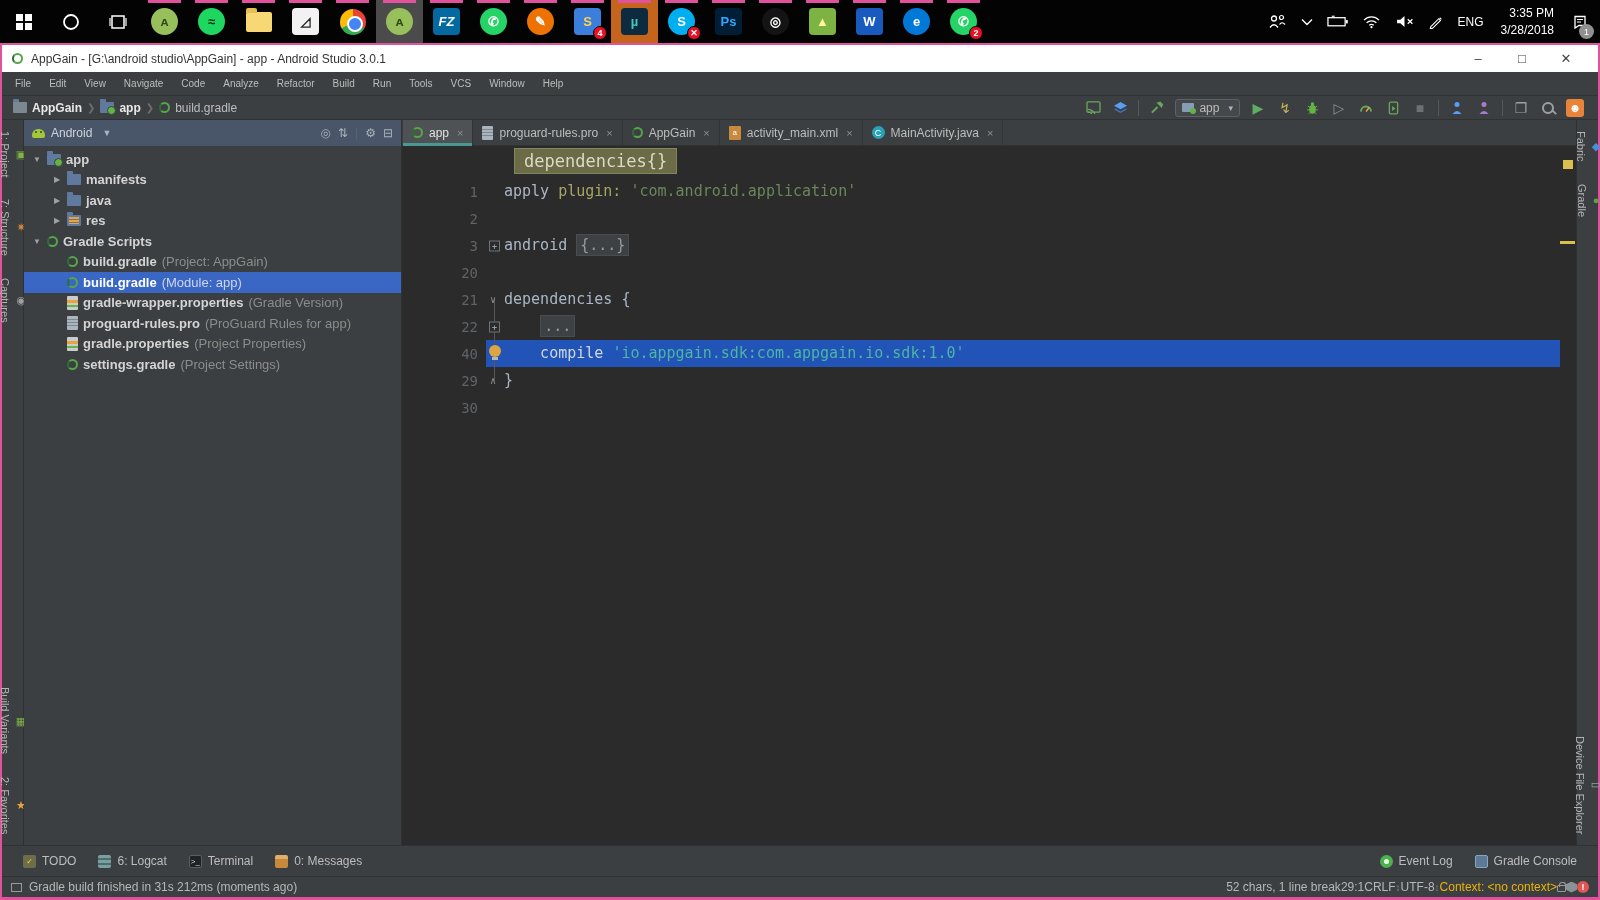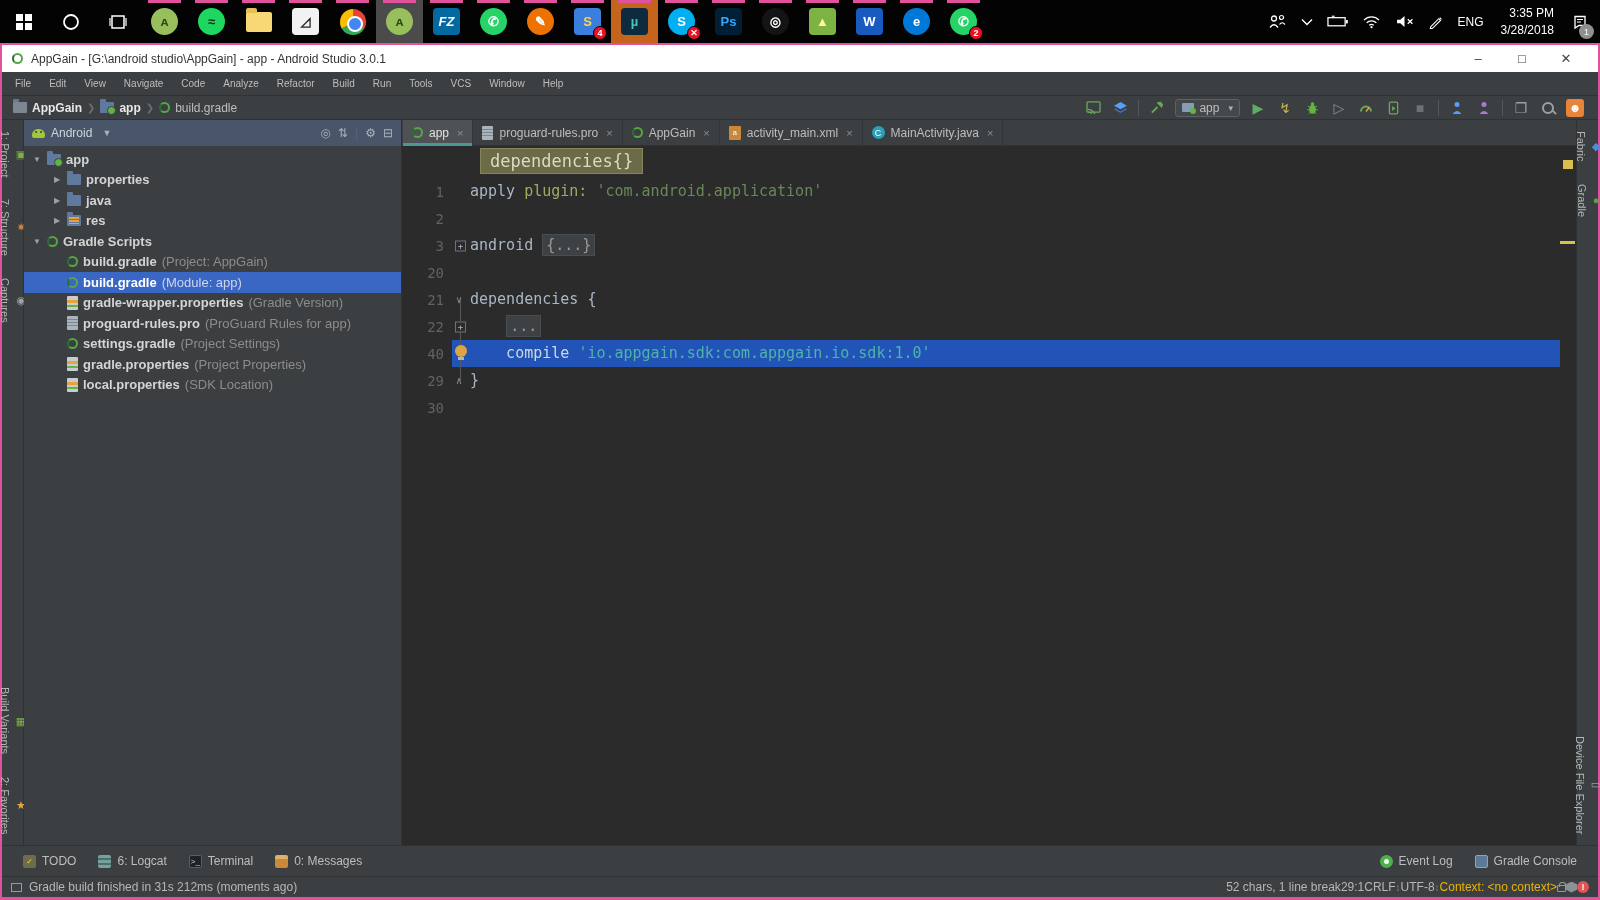--- a/index.html
+++ b/index.html
@@ -112,21 +112,21 @@
 
   
   .editor{flex:1;display:flex;flex-direction:column;background:var(--editor-bg);min-width:0;}
   .tabs{height:26px;background:#3c3f41;display:flex;align-items:stretch;border-bottom:1px solid #2f3133;
         padding-left:1px;flex:none;}
   .tab{display:flex;align-items:center;gap:6px;padding:0 9px;font-size:12px;color:#bdbdbd;cursor:pointer;
        border-right:1px solid #323537;position:relative;}
   .tab.active{background:#4e5254;color:#e0e0e0;}
   .tab.active::after{content:"";position:absolute;left:0;right:0;bottom:-1px;height:3px;background:var(--tab-underline);}
   .tab-close{color:#8a8f92;font-size:11px;margin-left:2px;}
-  .editor-body{flex:1;position:relative;font-family:"DejaVu Sans Mono",monospace;overflow:hidden;}
+  .editor-body{flex:1;position:relative;font-family:"DejaVu Sans Mono",monospace;overflow:hidden;margin-left:34px;}
   .lens{position:absolute;top:2px;left:78px;background:var(--lens-bg);border:1px solid #85855c;
         color:#dadac6;font-size:17px;padding:2px 9px;z-index:4;}
   .code{position:absolute;top:32px;left:0;right:16px;}
   .code-line{height:27px;display:flex;align-items:stretch;}
   .gutter{width:50px;flex:none;text-align:right;padding-right:8px;color:var(--line-number);
           font-size:14px;display:flex;align-items:center;justify-content:flex-end;}
   .line-body{flex:1;display:flex;align-items:center;position:relative;}
   .line-body.sel{background:var(--editor-selection);}
   .fold-col{width:18px;flex:none;position:relative;height:100%;z-index:2;}
   .fold-box{position:absolute;left:3px;top:50%;transform:translateY(-50%);width:11px;height:11px;
@@ -492,21 +492,21 @@
         </div>
         <div class="pp-tree" id="tree">
             <div class="tree-row" style="padding-left: 8px;">
               <span class="chev">▼</span>
               <span class="ti ti-folder app"></span>
               <span class="tree-label">app</span>
             </div>
             <div class="tree-row" style="padding-left: 28px;">
               <span class="chev">▶</span>
               <span class="ti ti-folder"></span>
-              <span class="tree-label">properties</span>
+              <span class="tree-label">manifests</span>
             </div>
             <div class="tree-row" style="padding-left: 28px;">
               <span class="chev">▶</span>
               <span class="ti ti-folder"></span>
               <span class="tree-label">java</span>
             </div>
             <div class="tree-row" style="padding-left: 28px;">
               <span class="chev">▶</span>
               <span class="ti ti-folder res"></span>
               <span class="tree-label">res</span>
@@ -535,35 +535,29 @@
               <span class="tree-detail">(Gradle Version)</span>
             </div>
             <div class="tree-row" style="padding-left: 28px;">
               <span class="chev"></span>
               <span class="ti ti-file"></span>
               <span class="tree-label">proguard-rules.pro</span>
               <span class="tree-detail">(ProGuard Rules for app)</span>
             </div>
             <div class="tree-row" style="padding-left: 28px;">
               <span class="chev"></span>
+              <span class="ti ti-props"></span>
+              <span class="tree-label">gradle.properties</span>
+              <span class="tree-detail">(Project Properties)</span>
+            </div>
+            <div class="tree-row" style="padding-left: 28px;">
+              <span class="chev"></span>
               <span class="ti gradle-ring small"></span>
               <span class="tree-label">settings.gradle</span>
               <span class="tree-detail">(Project Settings)</span>
-            </div>
-            <div class="tree-row" style="padding-left: 28px;">
-              <span class="chev"></span>
-              <span class="ti ti-props"></span>
-              <span class="tree-label">gradle.properties</span>
-              <span class="tree-detail">(Project Properties)</span>
-            </div>
-            <div class="tree-row" style="padding-left: 28px;">
-              <span class="chev"></span>
-              <span class="ti ti-props"></span>
-              <span class="tree-label">local.properties</span>
-              <span class="tree-detail">(SDK Location)</span>
             </div>
           </div>
       </div>
 
       <div class="editor">
         <div class="tabs" id="tabs">
             <div class="tab active">
               <span class="gradle-ring small"></span>
               <span>app</span>
               <span class="tab-close">×</span>

